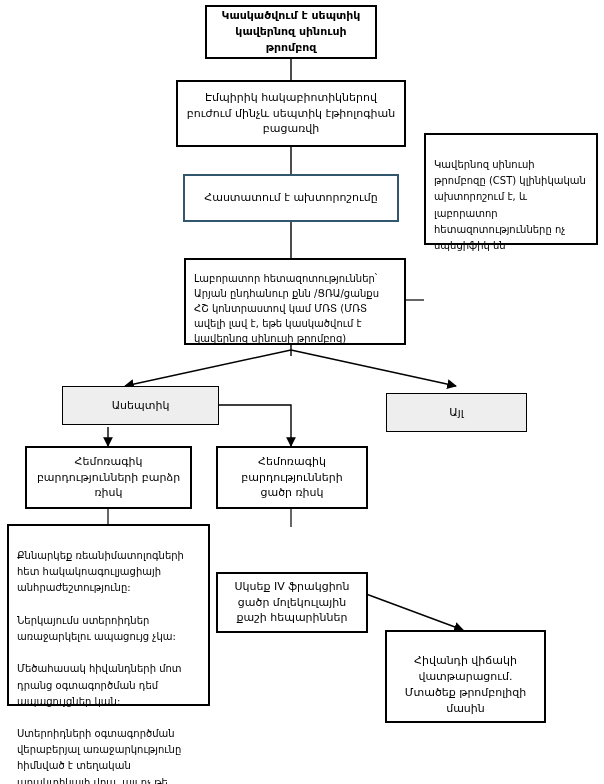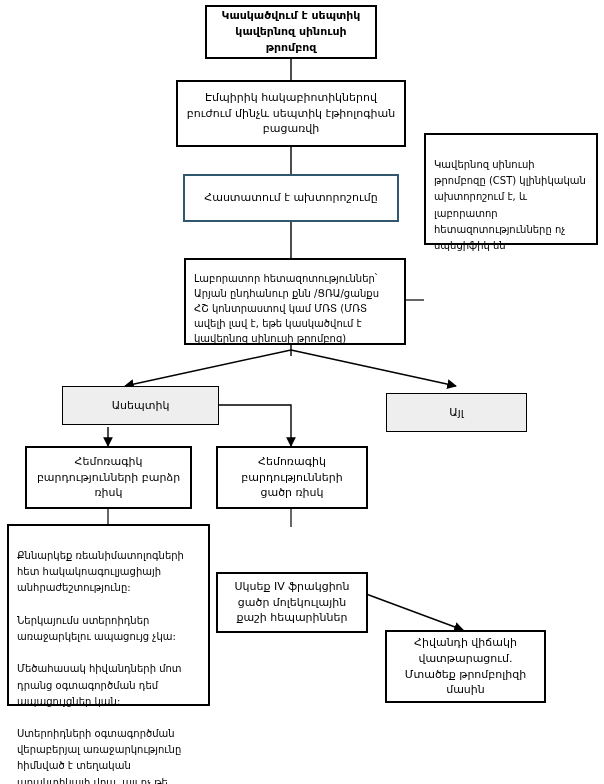--- a/index.html
+++ b/index.html
@@ -125,17 +125,17 @@
 Մեծահասակ հիվանդների մոտ դրանց օգտագործման դեմ ապացույցներ կան:
 
 Ստերոիդների օգտագործման վերաբերյալ առաջարկությունը հիմնված է տեղական պրակտիկայի վրա, այլ ոչ թե ապացույցների կամ փորձագիտական կարծիքի վրա:</span>
   </div>
 
   <div class="node" style="left:216px; top:527px; width:152px; height:61px;margin-top:45px;">
     <span class="txt">Սկսեք IV ֆրակցիոն ցածր մոլեկուլային քաշի հեպարիններ</span>
   </div>
 
 
-  <div class="node" style="left:385px; top:630px; width:161px; height:73px;">
+  <div class="node" style="left:385px; top:630px; width:161px; height:93px;align-items:flex-end;">
     <span class="txt">Հիվանդի վիճակի վատթարացում. Մտածեք թրոմբոլիզի մասին</span>
   </div>
 
 </div>
 
 </body></html>

